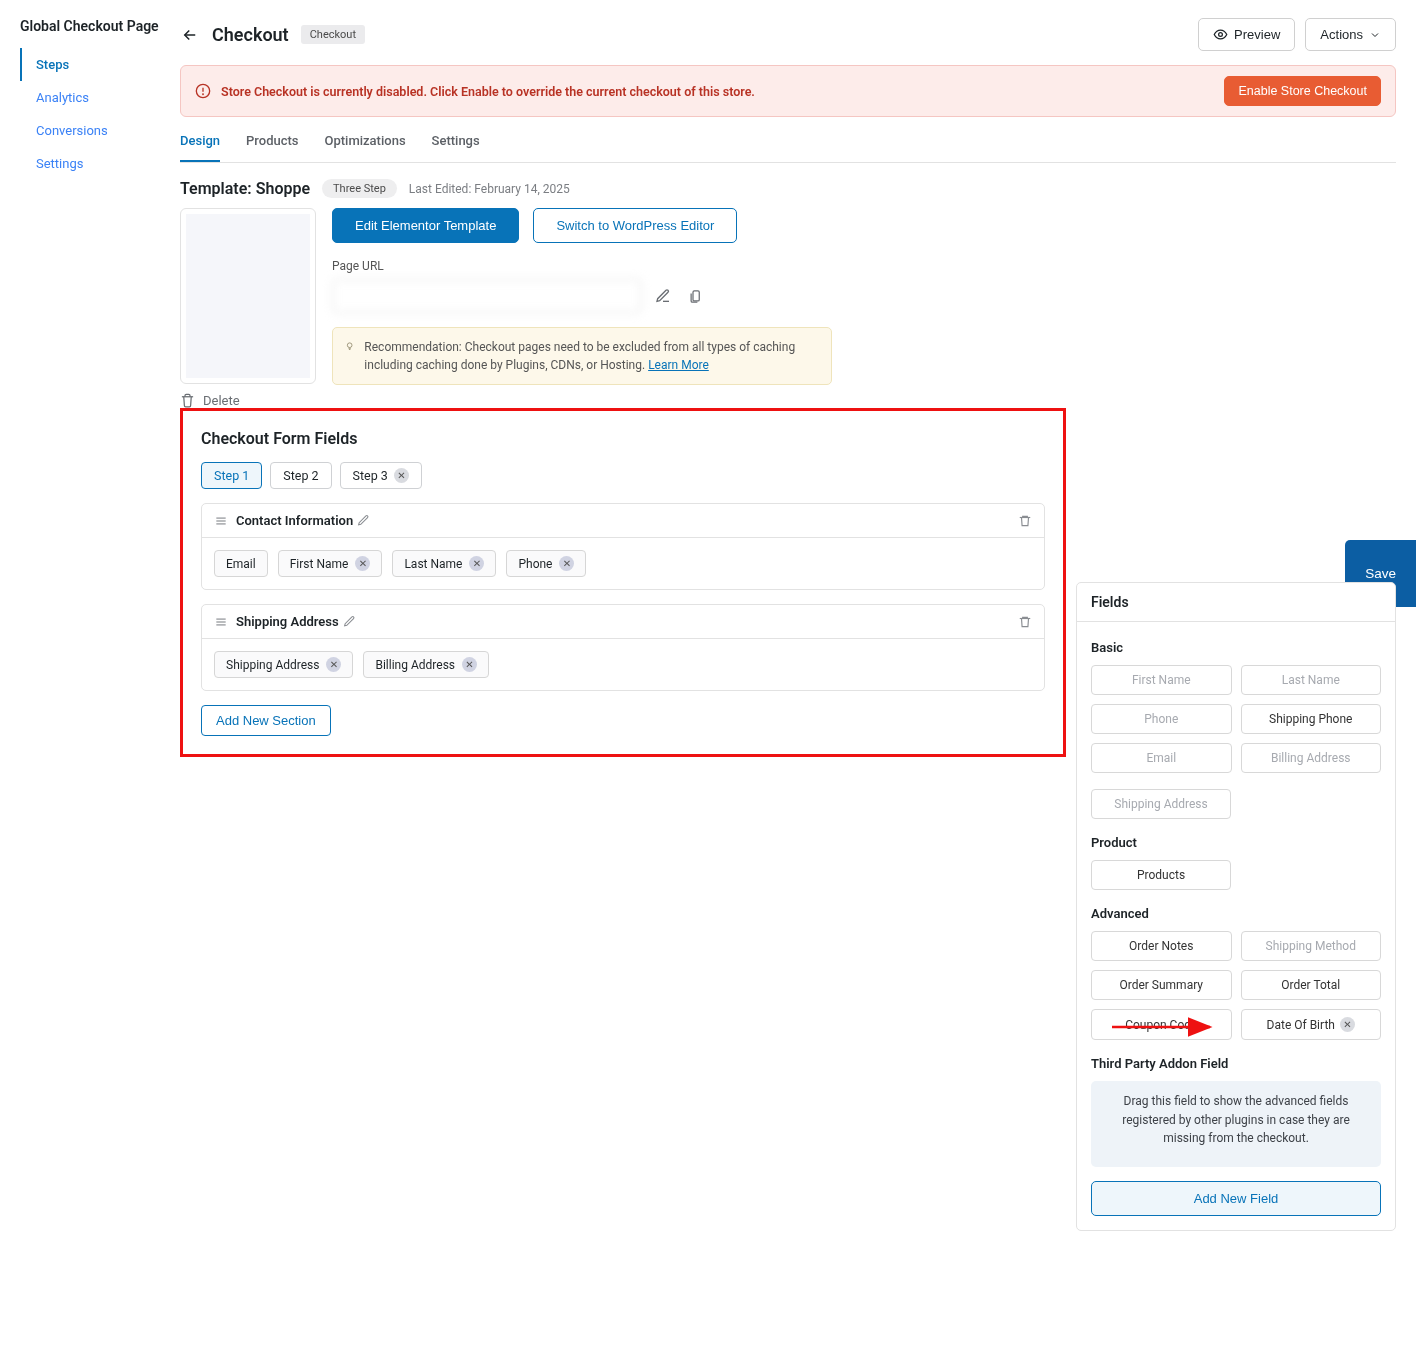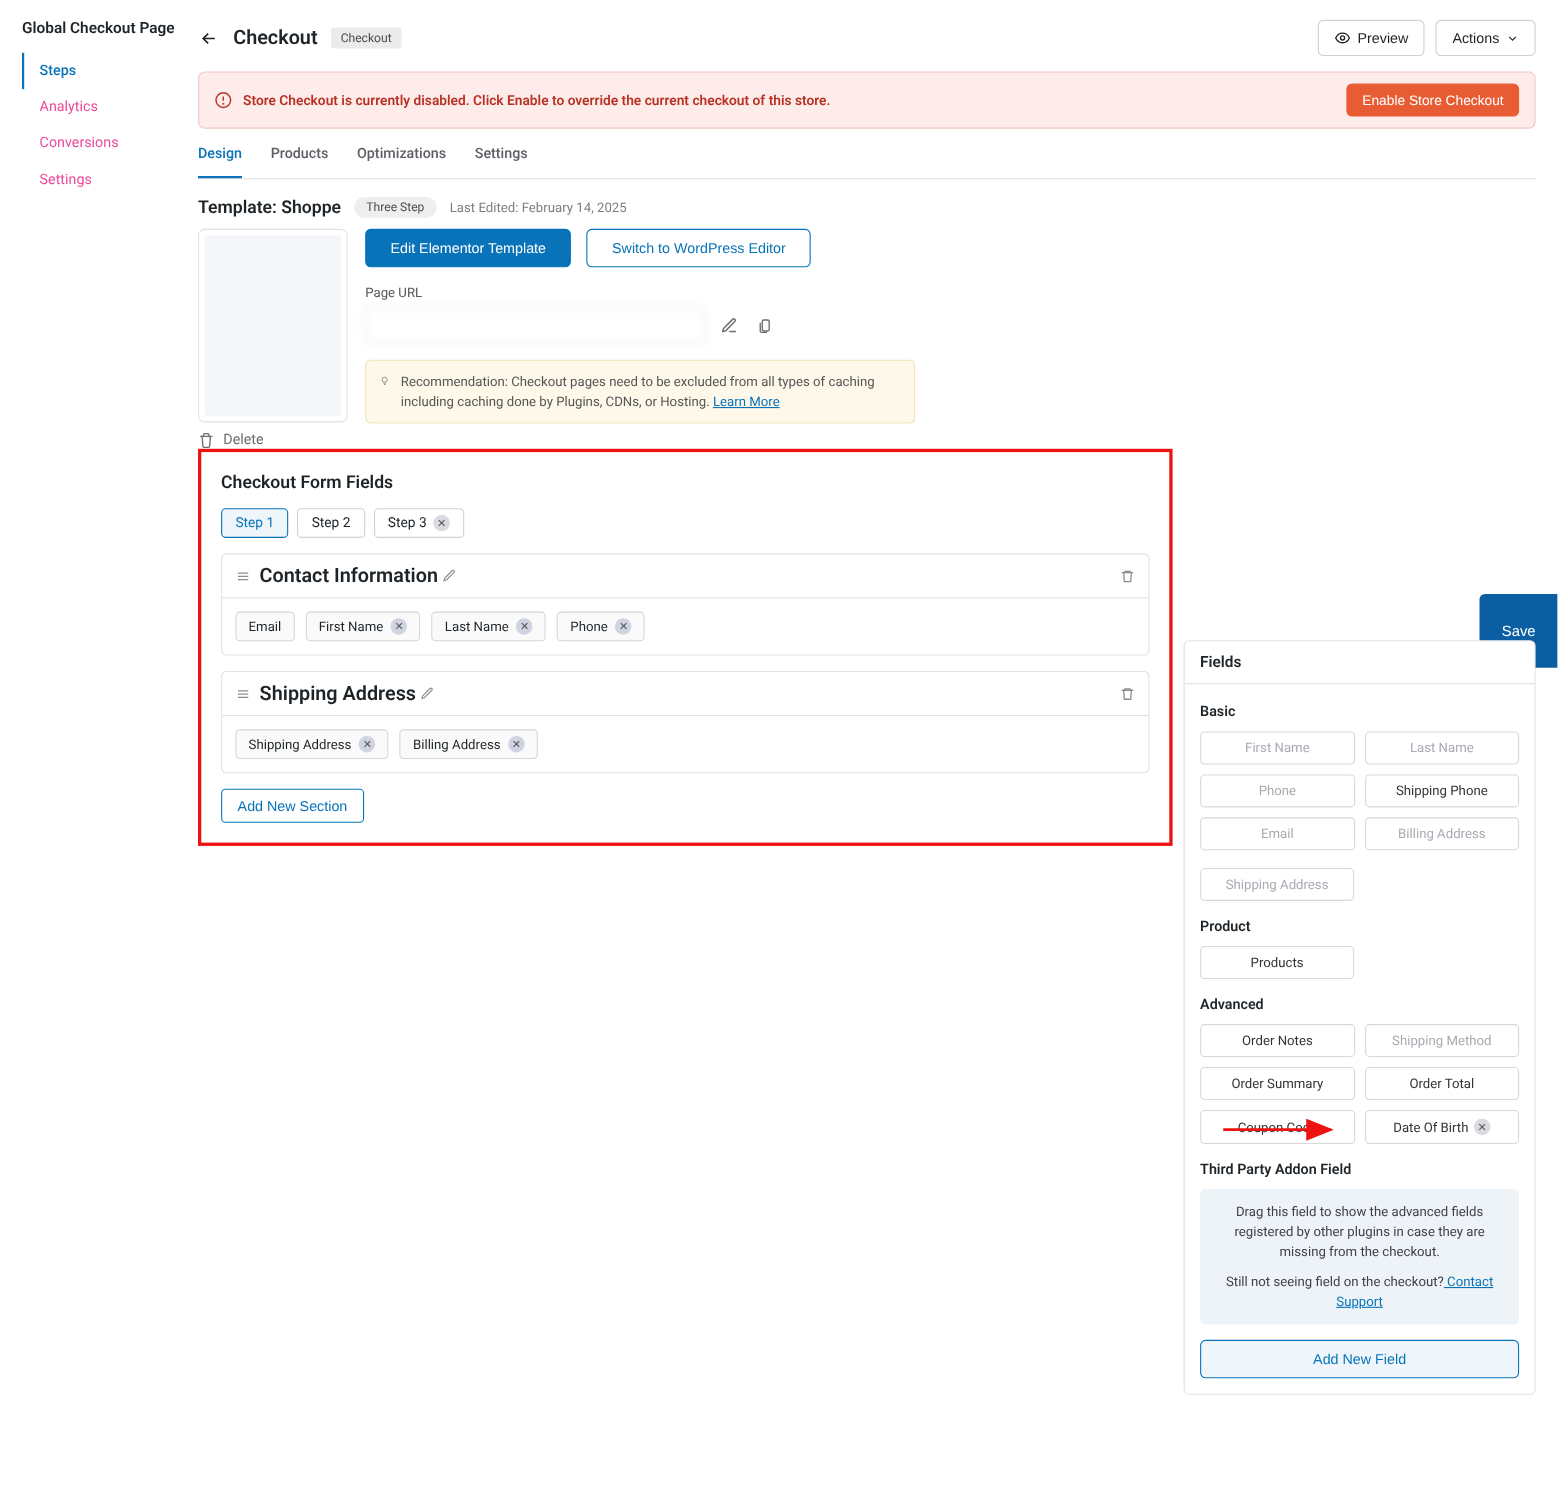--- a/index.html
+++ b/index.html
@@ -1,21 +1,21 @@
 <!DOCTYPE html>
 <html><head>
 <meta charset="utf-8">
 <style>
 * { box-sizing: border-box; margin: 0; padding: 0; }
 body { font-family: -apple-system, BlinkMacSystemFont, "Segoe UI", Roboto, Arial, sans-serif; font-size: 13px; color: #1d2327; background: #fff; }
 .app { display: flex; min-height: 100vh; }
 .sidebar { width: 180px; padding: 18px 0 0 20px; }
 .sidebar-title { font-size: 14px; font-weight: 600; margin-bottom: 14px; color: #1d2327; }
 .side-nav { border-left: 2px solid transparent; }
-.side-item { padding: 9px 0 9px 14px; font-size: 13px; color: #ec4899; cursor: pointer; border-left: 2px solid transparent; margin-left: -2px; }
+.side-item { padding: 9px 0 9px 14px; font-size: 13px; color: #3b82f6; cursor: pointer; border-left: 2px solid transparent; margin-left: -2px; }
 .side-item.active { color: #0873b8; border-left: 2px solid #0873b8; font-weight: 500; }
 .main { flex: 1; padding: 18px 20px 0 0; min-width: 0; }
 .top-row { display: flex; align-items: center; gap: 12px; margin-bottom: 14px; }
 .back-arrow { width: 20px; height: 20px; cursor: pointer; display: flex; align-items: center; justify-content: center; }
 .page-title { font-size: 18px; font-weight: 600; }
 .small-badge { background: #ebebed; color: #4b4b4b; font-size: 11px; padding: 3px 9px; border-radius: 3px; }
 .top-actions { margin-left: auto; display: flex; gap: 10px; }
 .btn { border: 1px solid #d0d0d0; background: #fff; padding: 8px 14px; border-radius: 5px; font-size: 13px; cursor: pointer; display: inline-flex; align-items: center; gap: 6px; color: #1d2327; }
 .alert { background: #fdecea; border: 1px solid #f5c6c2; border-radius: 6px; padding: 10px 14px; display: flex; align-items: center; gap: 10px; margin-bottom: 16px; }
 .alert-text { color: #b83224; font-weight: 600; font-size: 12.5px; flex: 1; }
@@ -43,21 +43,21 @@
 .delete-row { display: flex; align-items: flex-start; gap: 8px; color: #6a6e73; font-size: 13px; cursor: pointer; }
 .red-box { border: 3px solid #e11; padding: 18px 18px 18px 18px; margin-bottom: 0; position: relative; width: calc(100% - 330px); }
 .section-title { font-size: 16px; font-weight: 600; margin-bottom: 14px; }
 .step-tabs { display: flex; gap: 8px; margin-bottom: 14px; }
 .step-tab { border: 1px solid #cfd1d4; background: #fff; padding: 5px 12px; border-radius: 4px; font-size: 12.5px; cursor: pointer; display: flex; align-items: center; gap: 6px; }
 .step-tab.active { border: 1px solid #0873b8; color: #0873b8; background: #eef6fb; }
 .close-x { width: 15px; height: 15px; border-radius: 50%; background: #d9dbe0; color: #555; display: inline-flex; align-items: center; justify-content: center; font-size: 10px; cursor: pointer; }
 .section-card { border: 1px solid #e2e2e2; border-radius: 5px; margin-bottom: 14px; background: #fff; }
 .sc-head { display: flex; align-items: center; padding: 9px 12px; border-bottom: 1px solid #e2e2e2; }
 .drag-icon { color: #8a8d92; margin-right: 8px; }
-.sc-title { font-weight: 600; font-size: 18px; margin-right: 4px; }
+.sc-title { font-weight: 600; font-size: 13px; margin-right: 4px; }
 .edit-icon { color: #8a8d92; cursor: pointer; }
 .trash-icon { margin-left: auto; color: #8a8d92; cursor: pointer; }
 .sc-body { padding: 12px; display: flex; flex-wrap: wrap; gap: 10px; }
 .chip { border: 1px solid #d6d6d6; background: #fafafb; padding: 5px 11px; border-radius: 4px; font-size: 12px; display: inline-flex; align-items: center; gap: 7px; }
 .chip .close-x { background: #d0d3e2; }
 .btn-add-section { border: 1px solid #0873b8; color: #0873b8; background: #fff; padding: 7px 14px; border-radius: 4px; font-size: 13px; cursor: pointer; }
 .btn-save { background: #0c5ea3; color: #fff; border: none; padding: 26px 20px; border-radius: 5px 0 0 5px; font-size: 13.5px; font-weight: 500; cursor: pointer; position: absolute; right: 0; top: 540px; }
 .right-panel { border: 1px solid #e2e2e2; border-radius: 5px; width: 320px; background: #fff; position: absolute; right: 20px; top: 582px; }
 .rp-head { padding: 11px 14px; border-bottom: 1px solid #e2e2e2; font-weight: 600; font-size: 14px; }
 .rp-body { padding: 12px 14px 14px; }
@@ -313,21 +313,20 @@
           <div class="rp-chip">
               <span>Date Of Birth</span>
               <span class="close-x">✕</span>
             </div>
         </div>
 
         <div class="rp-group-title">Third Party Addon Field</div>
 
         <div class="hint-box">
           <div style="margin-bottom:8px;">Drag this field to show the advanced fields registered by other plugins in case they are missing from the checkout.</div>
-          <div><span>Still not seeing field on the checkout?</span><a href="#"> Contact Support</a></div>
         </div>
 
         <button class="btn-add-field">Add New Field</button>
       </div>
     </div>
 
     <svg class="arrow-red" width="110" height="30">
       <defs>
           <marker id="ah" markerWidth="10" markerHeight="8" refX="9" refY="4" orient="auto">
             <polygon points="0 0, 10 4, 0 8" fill="#e11"></polygon>

